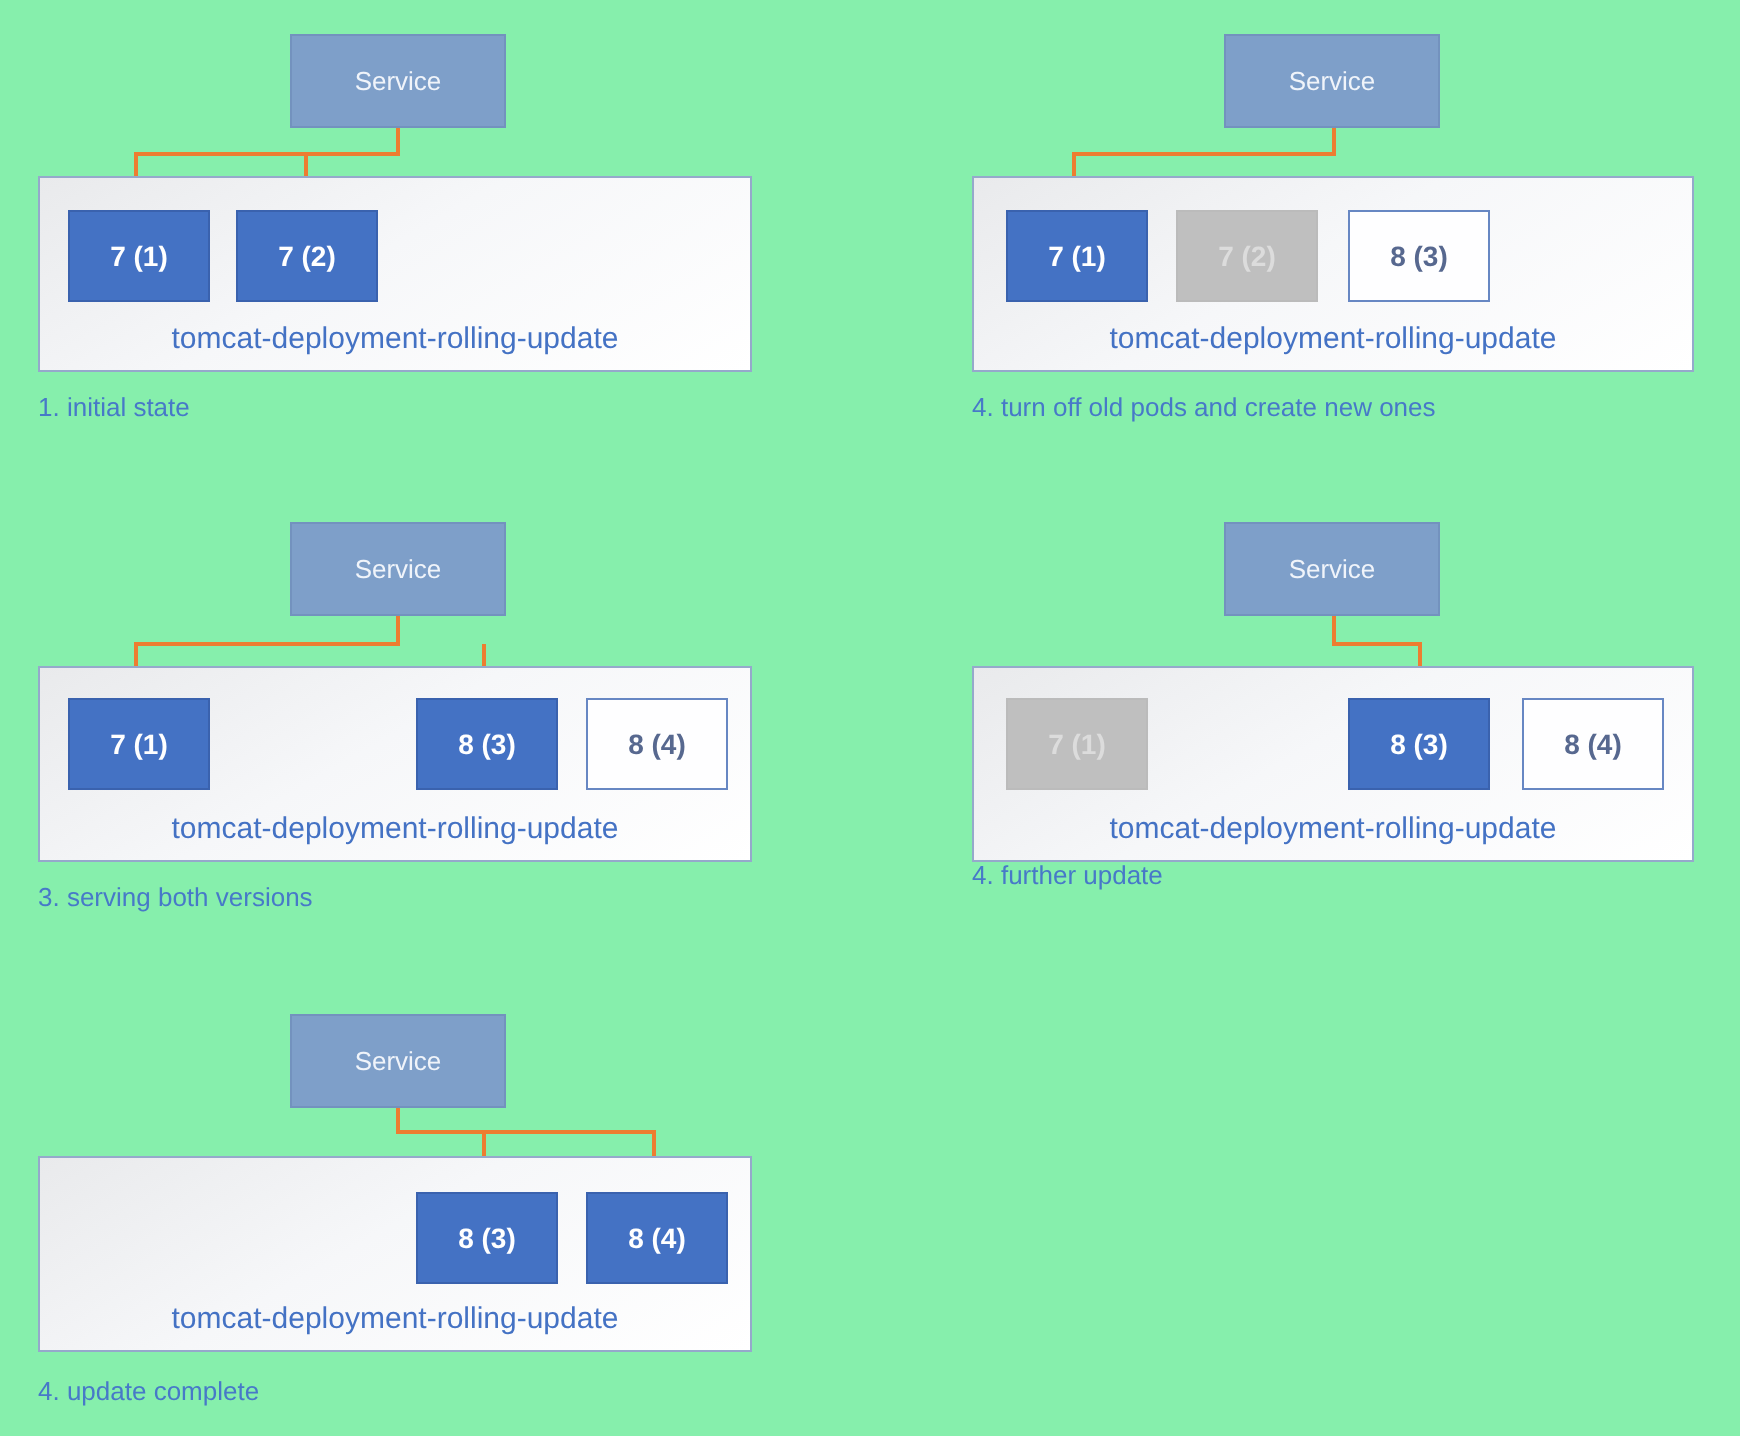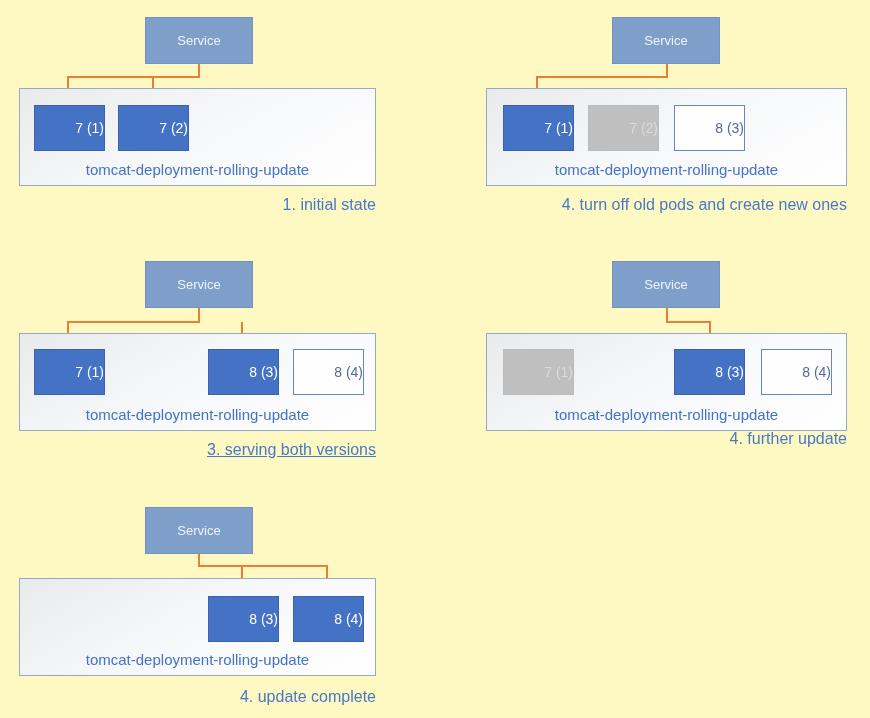--- a/index.html
+++ b/index.html
@@ -1,43 +1,44 @@
 <!DOCTYPE html>
 <html><head>
 <meta charset="utf-8">
 <style>
   html,body{margin:0;padding:0;background:#fff;}
   body{font-family:"Liberation Sans",sans-serif;}
-  .canvas{position:relative;width:870px;height:718px;background:#fef9c3;overflow:hidden;}
+  .canvas{position:relative;width:870px;height:718px;background:#86efac;overflow:hidden;}
   .arrows{position:absolute;left:0;top:0;width:870px;height:718px;pointer-events:none;}
   .service{
     position:absolute;width:108px;height:47px;
     background:#7E9FC9;border:1px solid #7392BE;
     display:flex;align-items:center;justify-content:center;
     color:#F0F4FA;font-size:13px;box-sizing:border-box;
   }
   .deployment{
     position:absolute;height:98px;box-sizing:border-box;
     border:1px solid #95A9CB;
     background:linear-gradient(150deg,#E9EAEC 0%,#F6F7F9 45%,#FFFFFF 100%);
   }
   .pod{
     position:absolute;width:71px;height:46px;box-sizing:border-box;
-    display:flex;align-items:center;justify-content:flex-end;
+    display:flex;align-items:center;justify-content:center;
     font-size:14px;
+    font-weight:bold;
   }
   .pod-active{background:#4472C4;border:1px solid #3A62AE;color:#FFFFFF;}
   .pod-inactive{background:#BFBFBF;border:1px solid #BBBBBB;color:#DCDCDC;}
   .pod-new{background:#FEFEFF;border:1px solid #6787C3;color:#57688F;}
   .dep-label{
     position:absolute;left:0;right:0;bottom:7px;text-align:center;
     color:#4472C4;font-size:15px;
   }
   .caption{
-    position:absolute;text-align:right;color:#4779C8;font-size:16px;
+    position:absolute;text-align:left;color:#4779C8;font-size:13px;
   }
 </style>
 </head>
 <body>
 
 <div class="canvas">
 
   <svg class="arrows" viewBox="0 0 870 718" xmlns="http://www.w3.org/2000/svg">
     <g stroke="#ED7D31" stroke-width="2" fill="none">
       <g>
@@ -115,21 +116,21 @@
         <span>7 (1)</span>
       </div>
       <div class="pod pod-active" style="left:188px;top:15px;">
         <span>8 (3)</span>
       </div>
       <div class="pod pod-new" style="left:273px;top:15px;">
         <span>8 (4)</span>
       </div>
       <div class="dep-label">tomcat-deployment-rolling-update</div>
     </div>
-    <div class="caption" style="left:19px;top:441px;width:357px;text-decoration:underline;">3. serving both versions</div>
+    <div class="caption" style="left:19px;top:441px;width:357px;">3. serving both versions</div>
   </section>
 
   <section>
     <div class="service" style="left:612px;top:261px;">
       <span>Service</span>
     </div>
     <div class="deployment" style="left:486px;top:333px;width:361px;">
       <div class="pod pod-inactive" style="left:16px;top:15px;">
         <span>7 (1)</span>
       </div>

